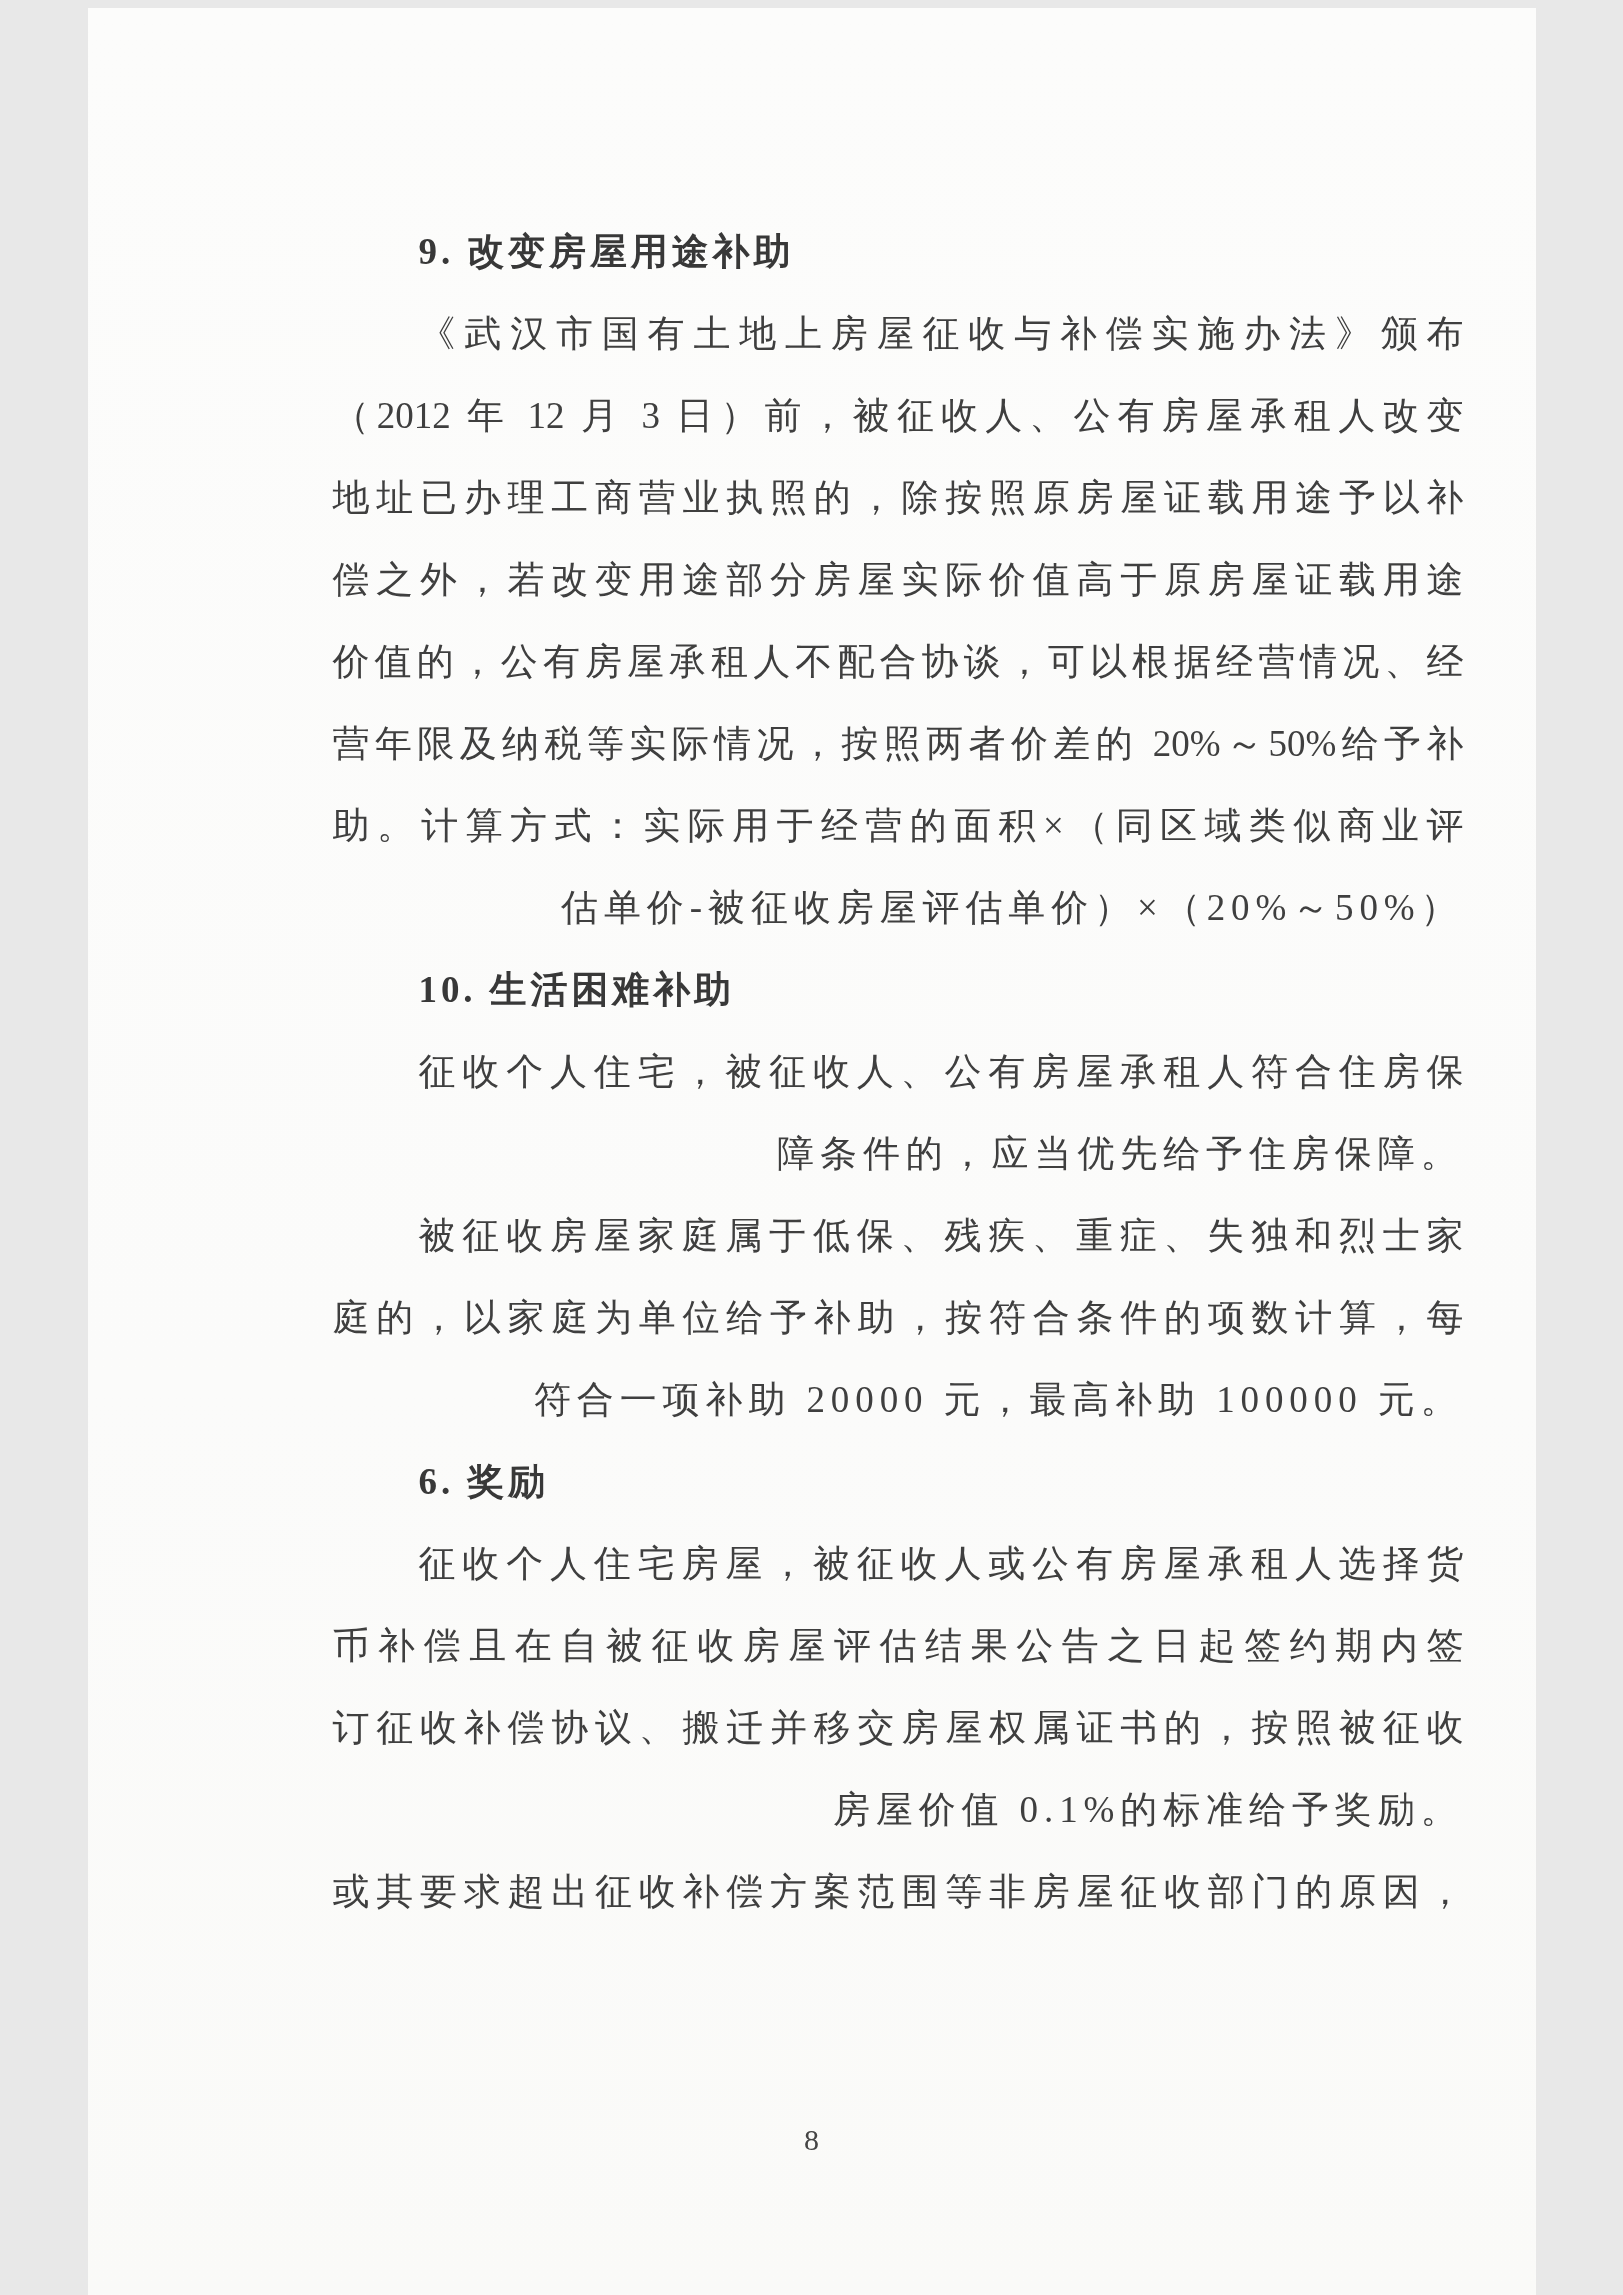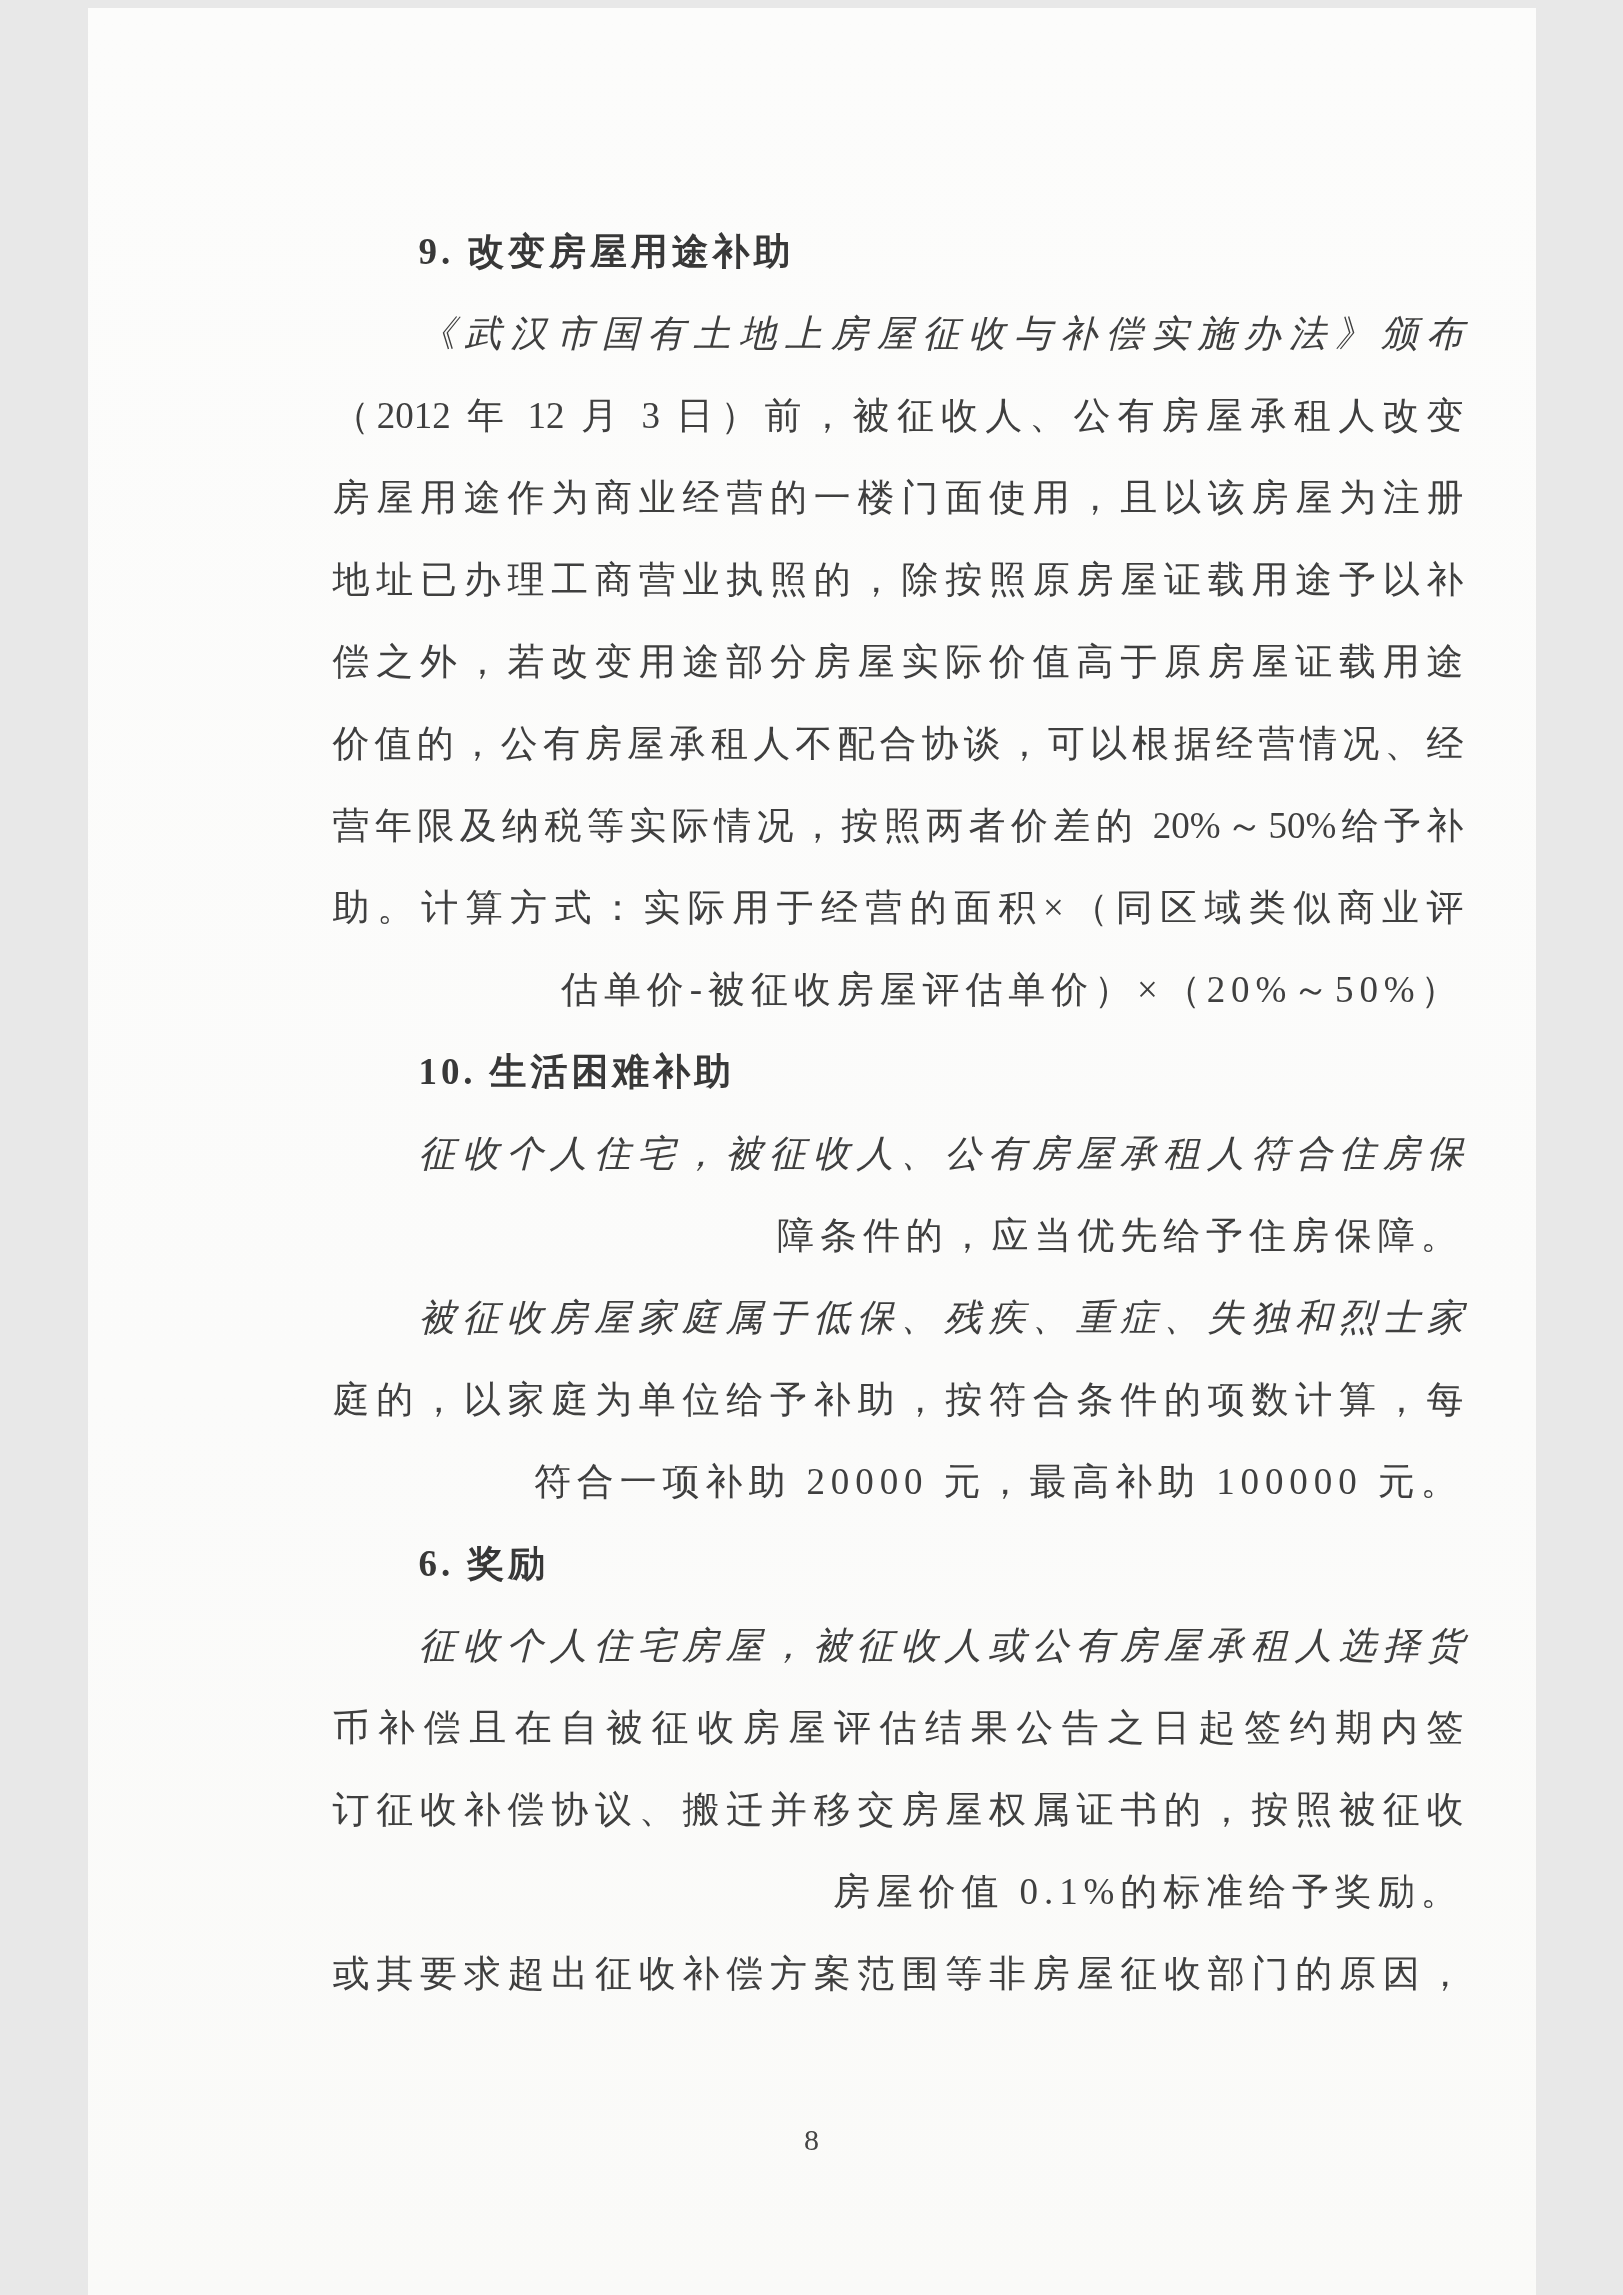--- a/index.html
+++ b/index.html
@@ -27,21 +27,21 @@
   }
   .justify {
     text-align:justify;
     text-align-last:justify;
     text-justify:inter-character;
   }
   .left {
     text-align:right;
     letter-spacing:5.9px;
   }
-  .indent { text-indent:86px;font-style:italic; }
+  .indent { text-indent:86px; }
   .heading {
     font-weight:bold;
     padding-left:86px;
     letter-spacing:3.9px;
     color:#383838;
     font-size:37px;
   }
   .footer {
     position:absolute;
     left:0; top:2115px;
@@ -57,21 +57,20 @@
 </head>
 <body>
 
 <div class="page">
 
   <div class="text-block">
 
     <h2 class="line heading">9. 改变房屋用途补助</h2>
     <p class="line justify indent">《武汉市国有土地上房屋征收与补偿实施办法》颁布</p>
     <p class="line justify">（2012 年 12 月 3 日）前，被征收人、公有房屋承租人改变</p>
-    <p class="line justify">房屋用途作为商业经营的一楼门面使用，且以该房屋为注册</p>
     <p class="line justify">地址已办理工商营业执照的，除按照原房屋证载用途予以补</p>
     <p class="line justify">偿之外，若改变用途部分房屋实际价值高于原房屋证载用途</p>
     <p class="line justify">价值的，公有房屋承租人不配合协谈，可以根据经营情况、经</p>
     <p class="line justify">营年限及纳税等实际情况，按照两者价差的 20%～50%给予补</p>
     <p class="line justify">助。计算方式：实际用于经营的面积×（同区域类似商业评</p>
     <p class="line left">估单价-被征收房屋评估单价）×（20%～50%）</p>
 
     <h2 class="line heading">10. 生活困难补助</h2>
     <p class="line justify indent">征收个人住宅，被征收人、公有房屋承租人符合住房保</p>
     <p class="line left">障条件的，应当优先给予住房保障。</p>

